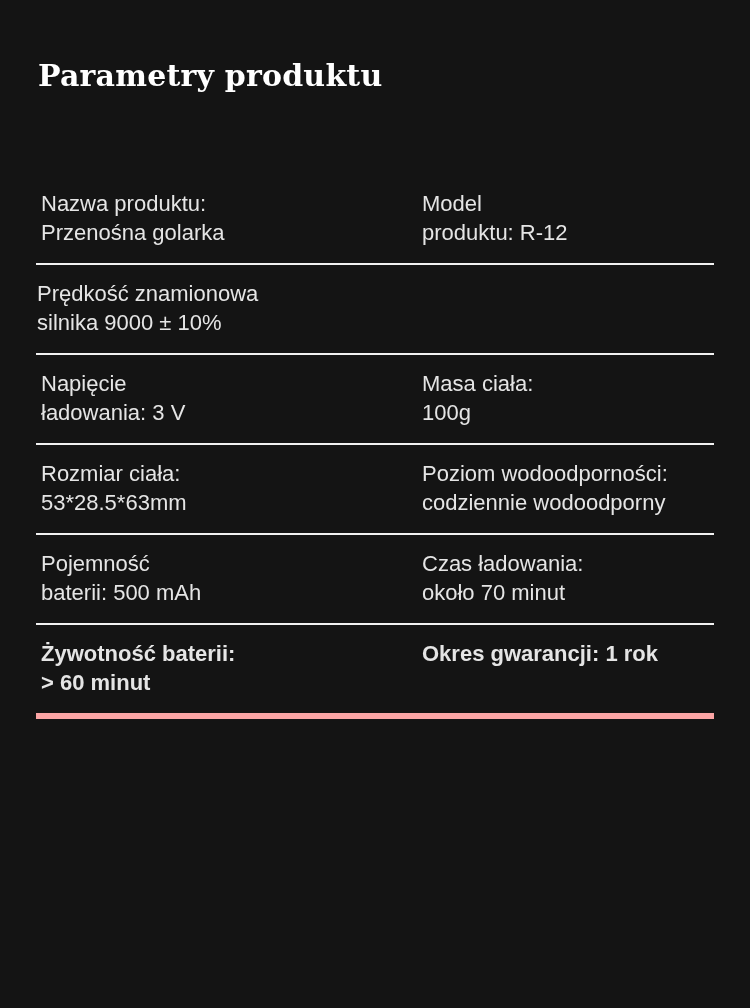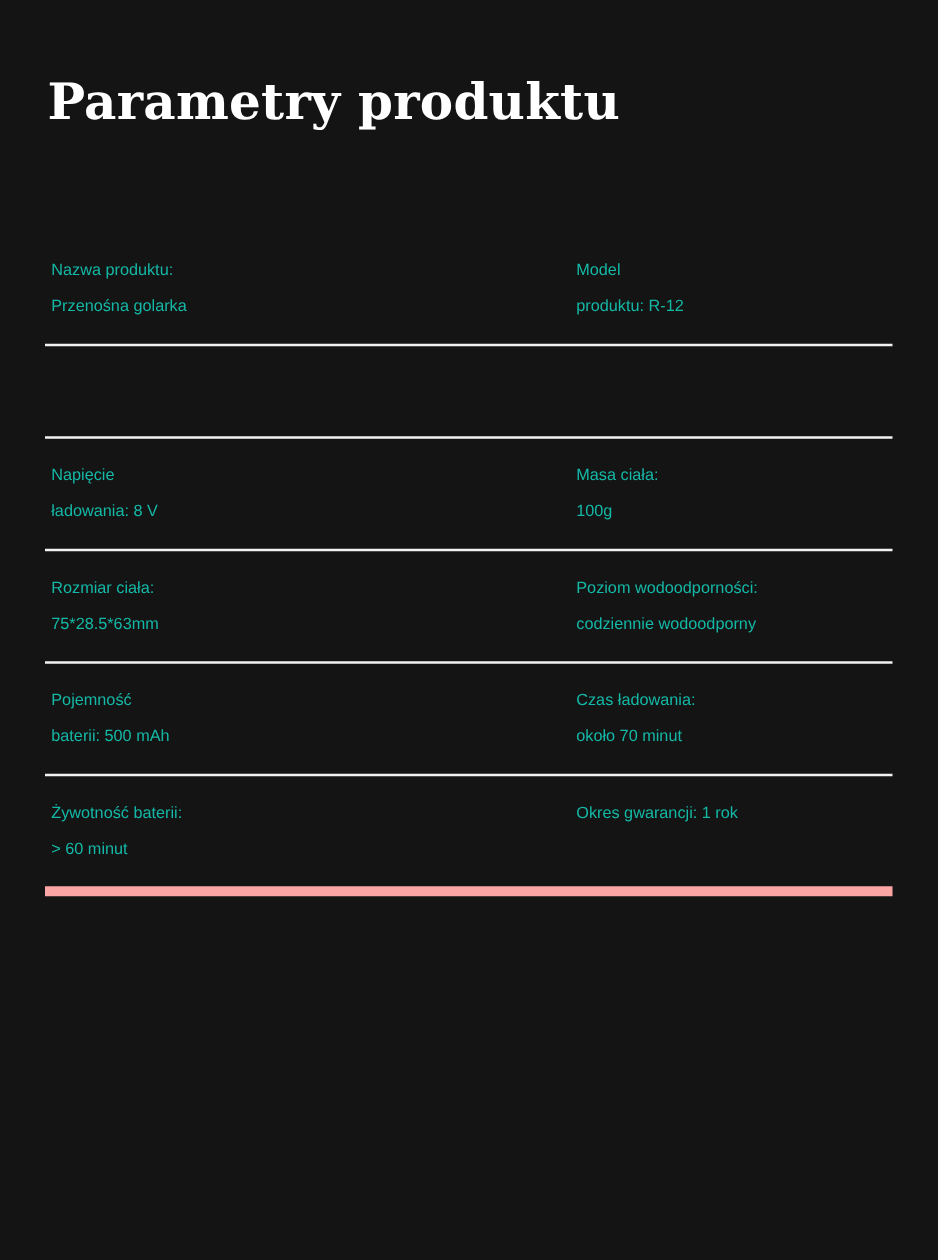--- a/index.html
+++ b/index.html
@@ -17,57 +17,57 @@
   .page {
     position: relative;
     width: 750px;
     height: 1008px;
     box-sizing: border-box;
     padding: 0 36px;
   }
   .page-title {
     font-family: "DejaVu Serif", serif;
     font-weight: bold;
-    font-size: 40px;
+    font-size: 30px;
     letter-spacing: 0.2px;
     color: #ffffff;
     margin: 0;
     padding-top: 58px;
     padding-left: 2px;
   }
   .spec-table {
     margin-top: 82px;
   }
   .spec-row {
     display: flex;
     align-items: flex-start;
     padding: 14px 0 16px 0;
     min-height: 74px;
     box-sizing: border-box;
   }
   .spec-row + .spec-row {
     border-top: 2px solid #f2f2f2;
   }
   .spec-row:last-child {
-    border-bottom: 8px solid #fca5a5;
+    border-bottom: 6px solid #fca5a5;
+    font-weight: bold;
   }
   .cell {
-    font-size: 13px;
+    font-size: 22px;
     line-height: 29px;
-    color: #14b8a6;
+    color: #e5e5e5;
     white-space: pre-line;
   }
   .cell.left {
     flex: 0 0 380px;
     padding-left: 5px;
   }
   .cell.right {
     flex: 1 1 auto;
     padding-left: 1px;
-    margin-left: 39px;
   }
   .cell.pad-top {
     padding-top: 0px;
   }
 </style>
 </head>
 <body>
 
 <div class="page">
 
@@ -76,32 +76,34 @@
   <div class="spec-table">
 
     <div class="spec-row">
       <div class="cell left">Nazwa produktu:
 Przenośna golarka</div>
       <div class="cell right">Model
 produktu: R-12</div>
     </div>
 
     <div class="spec-row">
+      <div class="cell right pad-top">Prędkość znamionowa
+silnika 9000 ± 10%</div>
     </div>
 
     <div class="spec-row">
       <div class="cell left">Napięcie
-ładowania: 8 V</div>
+ładowania: 3 V</div>
       <div class="cell right">Masa ciała:
 100g</div>
     </div>
 
     <div class="spec-row">
       <div class="cell left">Rozmiar ciała:
-75*28.5*63mm</div>
+53*28.5*63mm</div>
       <div class="cell right">Poziom wodoodporności:
 codziennie wodoodporny</div>
     </div>
 
     <div class="spec-row">
       <div class="cell left">Pojemność
 baterii: 500 mAh</div>
       <div class="cell right">Czas ładowania:
 około 70 minut</div>
     </div>

